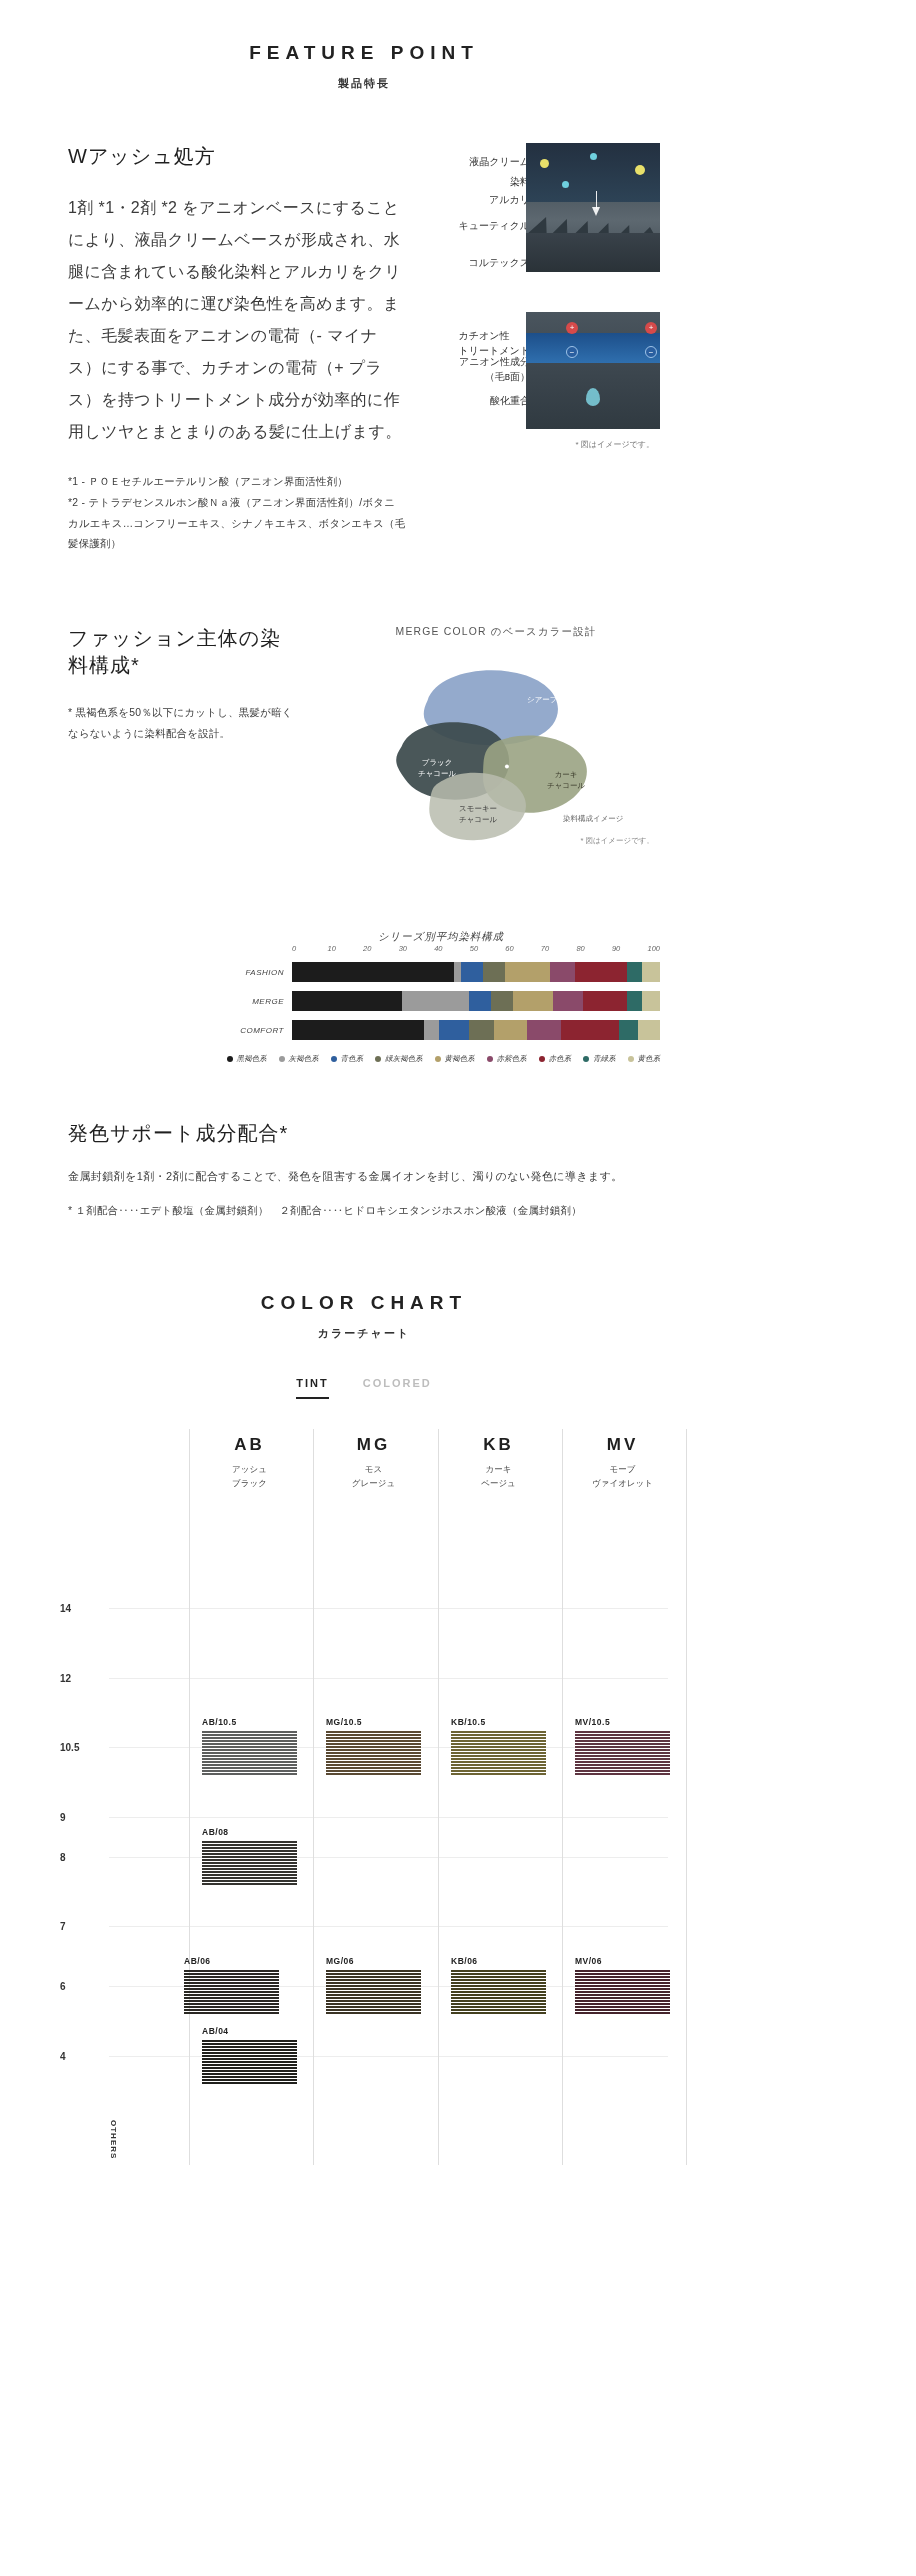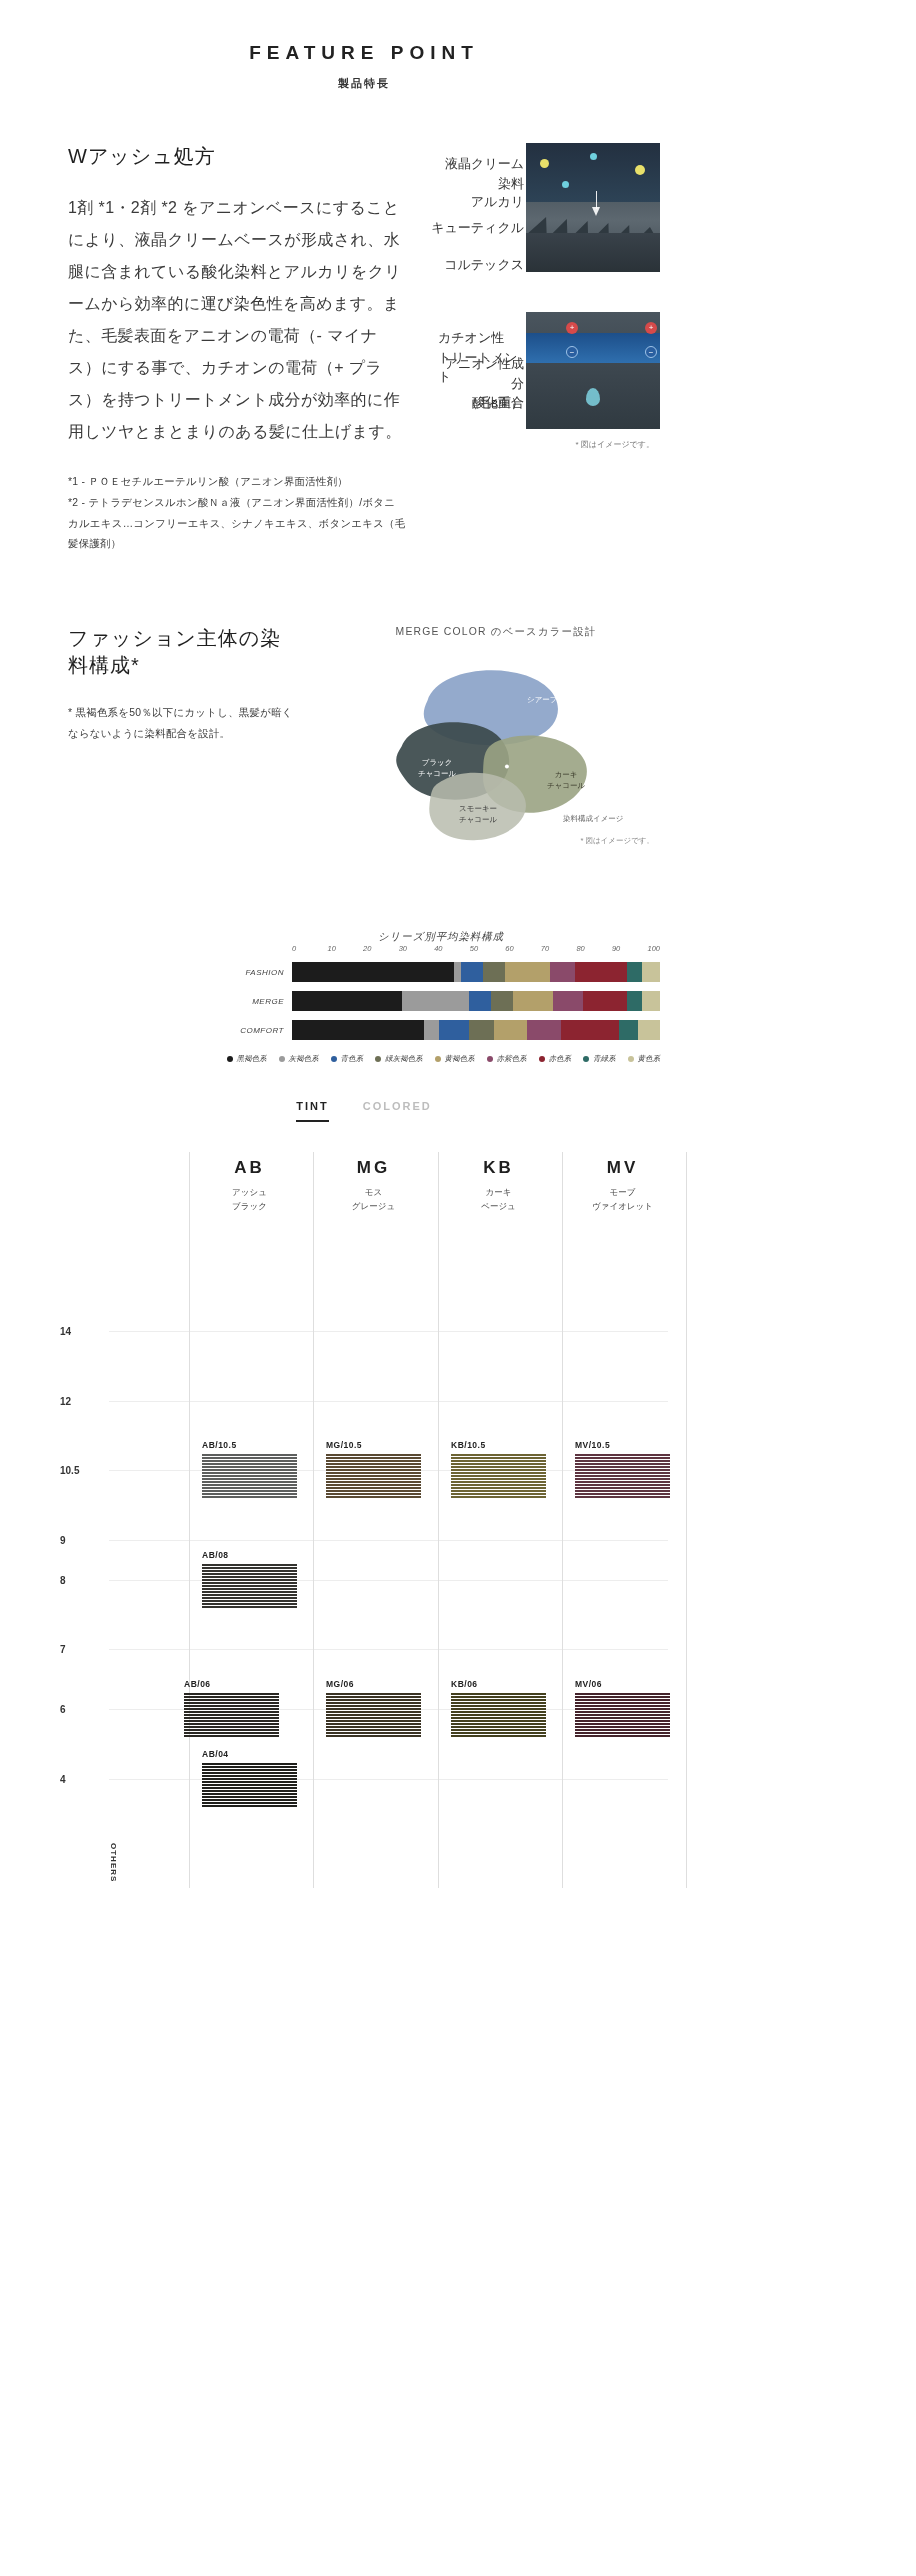--- a/index.html
+++ b/index.html
@@ -50,22 +50,22 @@
     line-height: 2.0;
     color: #3a3a3a;
     margin-top: 24px;
     letter-spacing: 0.3px;
   }
   .col-fig { flex: 1; }
 
   
   .fig { position: relative; width: 100%; }
   .fig-labels {
-    position:absolute; left:4px; top:0; width: 92px; height:100%;
-    font-size: 13px; color:#333;
+    position:absolute; left:10px; top:0; width: 92px; height:100%;
+    font-size: 10px; color:#333;
   }
   .fig-label { position:absolute; right: 6px; white-space: nowrap; }
   .fig-label:after {
     content:""; position:absolute; right:-30px; top:50%;
     width: 28px; height:1px; background:#9a9a9a;
   }
   .fig-img1 {
     margin-left: 92px; height: 129px; position: relative; overflow:hidden;
     background: linear-gradient(180deg,#2b3740 0%,#47535c 30%,#5d6870 60%,#3c464e 100%);
   }
@@ -396,21 +396,30 @@
             <span>青緑系</span>
           </div>
           <div class="legend-item">
             <span class="legend-dot" style="background: rgb(200, 195, 154);"></span>
             <span>黄色系</span>
           </div>
         </div>
     </div>
   </div>
 
-
+  <div class="block3">
+    <h2 class="h2">発色サポート成分配合*</h2>
+    <div class="body-txt">金属封鎖剤を1剤・2剤に配合することで、発色を阻害する金属イオンを封じ、濁りのない発色に導きます。</div>
+    <div class="note-txt">* １剤配合‥‥エデト酸塩（金属封鎖剤）　２剤配合‥‥ヒドロキシエタンジホスホン酸液（金属封鎖剤）</div>
+  </div>
+
+  <div class="cc-head">
+    <div class="cc-title">COLOR CHART</div>
+    <div class="cc-sub">カラーチャート</div>
+  </div>
 
   <div class="tabs">
     <div class="tab active">TINT</div>
     <div class="tab">COLORED</div>
   </div>
 
   <div class="chart-grid" id="cc-grid">
     <div class="others">OTHERS</div>
   <div class="lvl" style="top: 179px; left: 60px;">14</div>
       <div class="hline" style="top: 179px; left: 109px; right: 60px;"></div>

